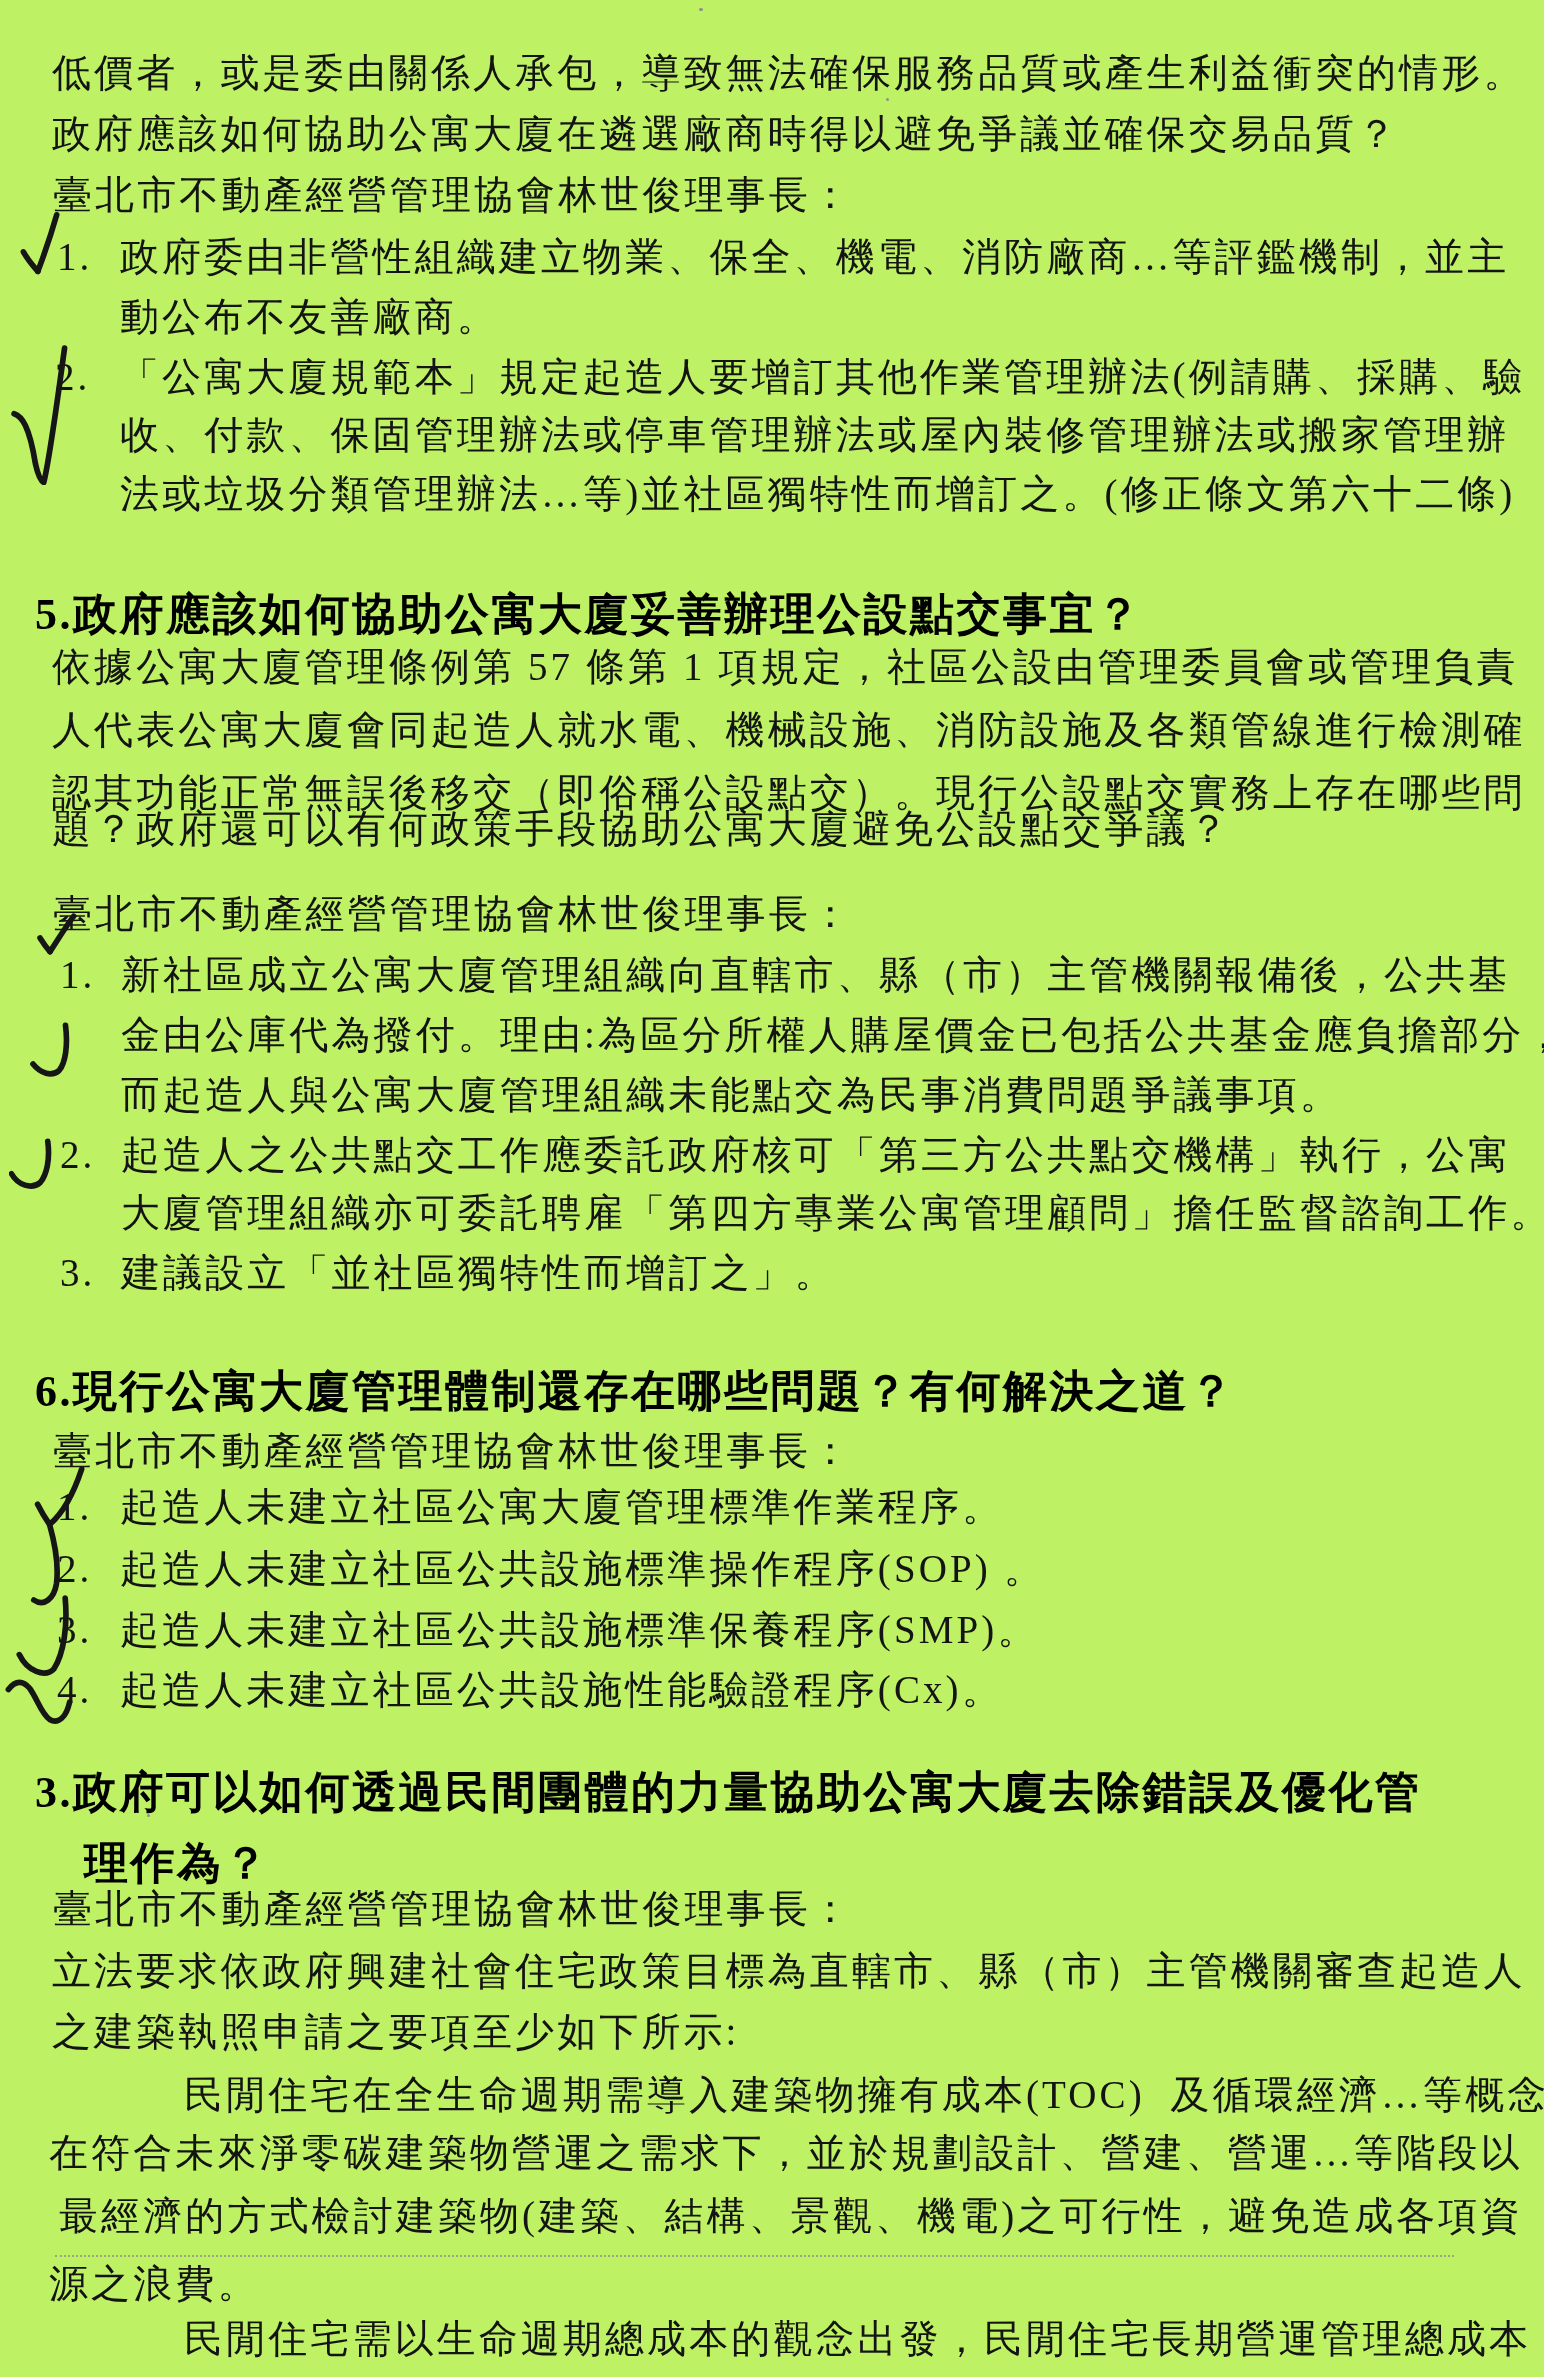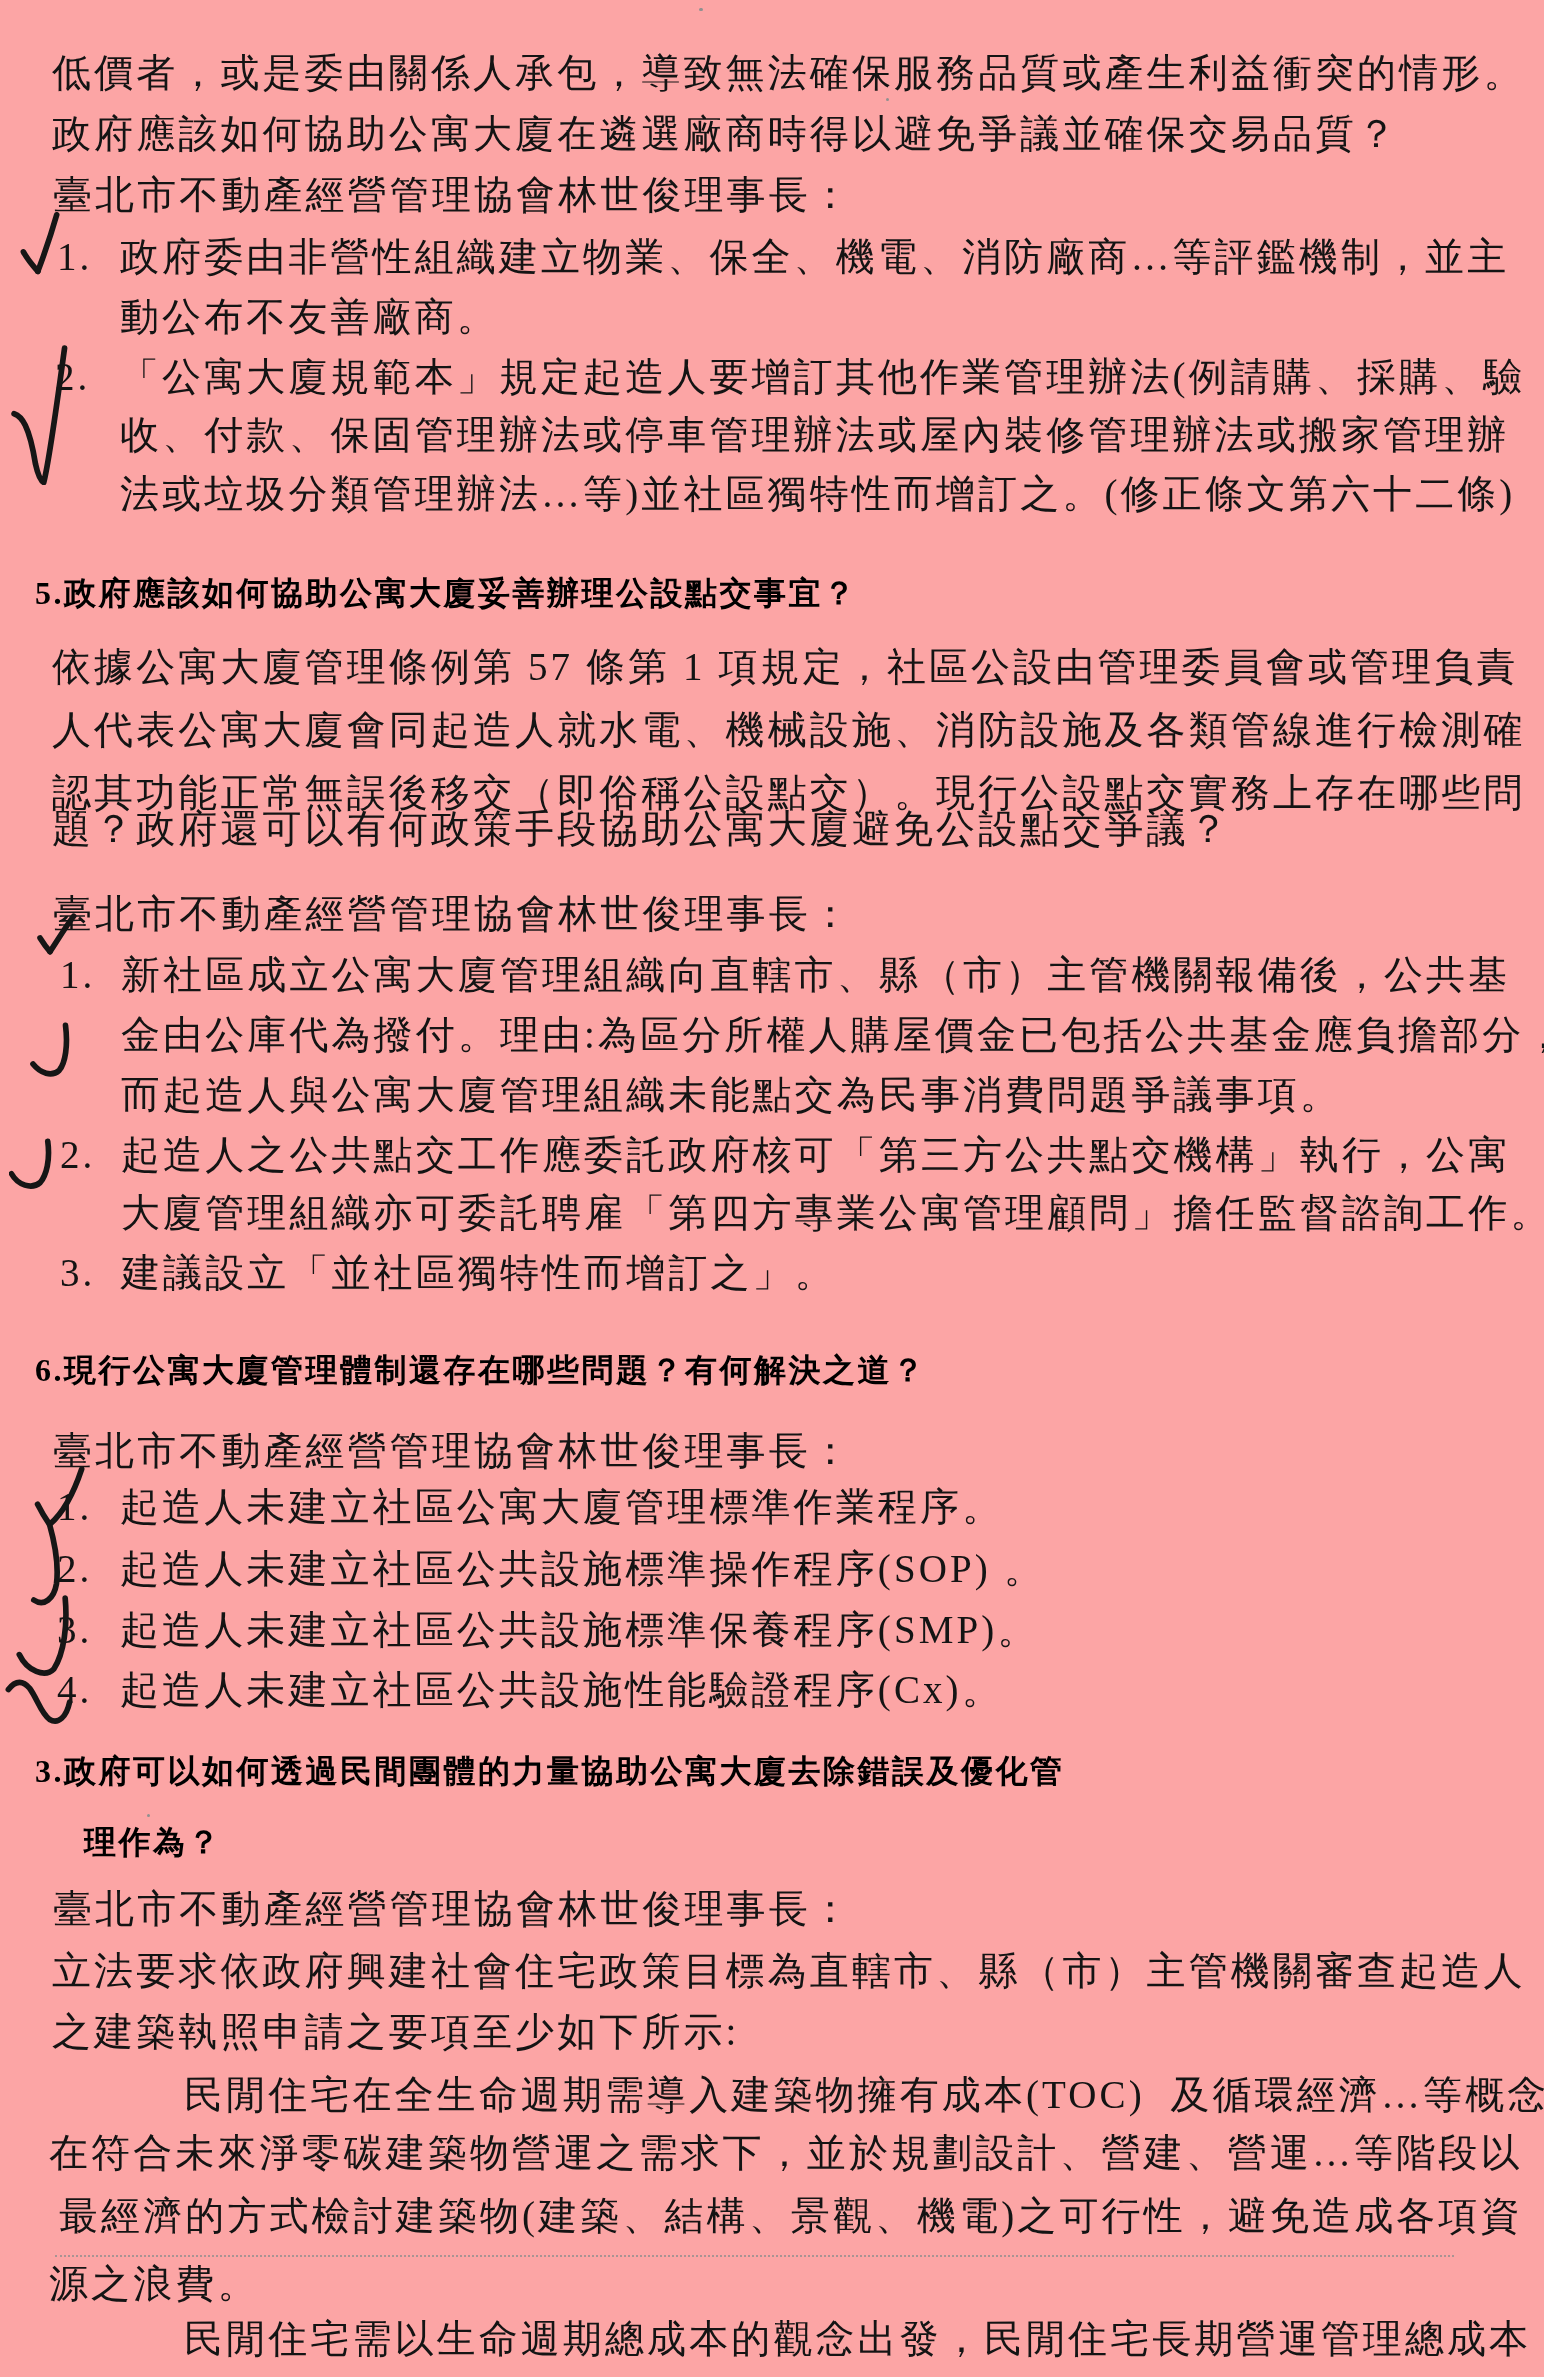--- a/index.html
+++ b/index.html
@@ -1,36 +1,37 @@
 <!DOCTYPE html>
 <html style="font-size:10px"><head>
 <meta charset="utf-8">
 <style>
   html,body{margin:0;padding:0;background:#e8e8e8;}
   .page{
     position:relative;
     width:1545px;height:2377px;
-    background:#fca5a5;
+    background:#bef264;
     overflow:hidden;
     font-family:"Liberation Serif","DejaVu Serif",serif;
   }
   .ln{
     position:absolute;
     white-space:pre;
     font-size:39px;
     line-height:1;
     letter-spacing:3.1px;
     color:#141414;
     font-weight:400;
   }
   .hd{
-    font-size:32px;
+    font-size:44px;
     letter-spacing:2.5px;
     font-weight:700;
     color:#000000;
+    margin-top:16px;
   }
   .mark{position:absolute;}
   .mark path{fill:none;stroke:#161616;stroke-width:9;stroke-linecap:round;stroke-linejoin:round;}
   .dotline{
     position:absolute;
     border-top:2.5px dotted #8d8d8d;
     opacity:.75;
     height:0;
   }
   .speck{position:absolute;background:#909090;border-radius:50%;}

